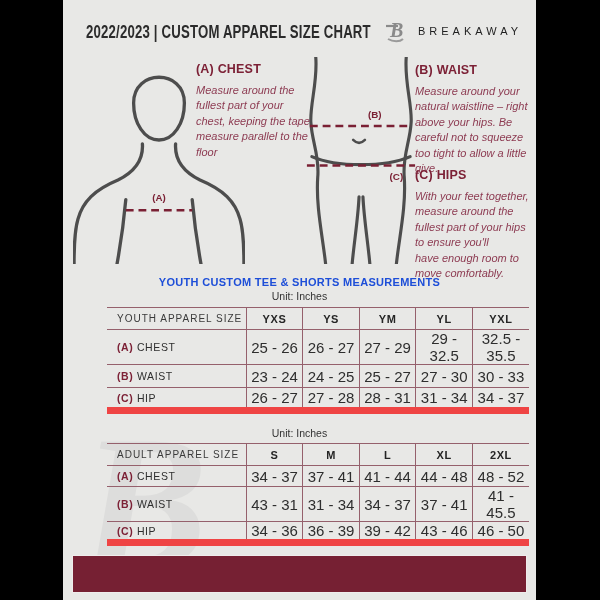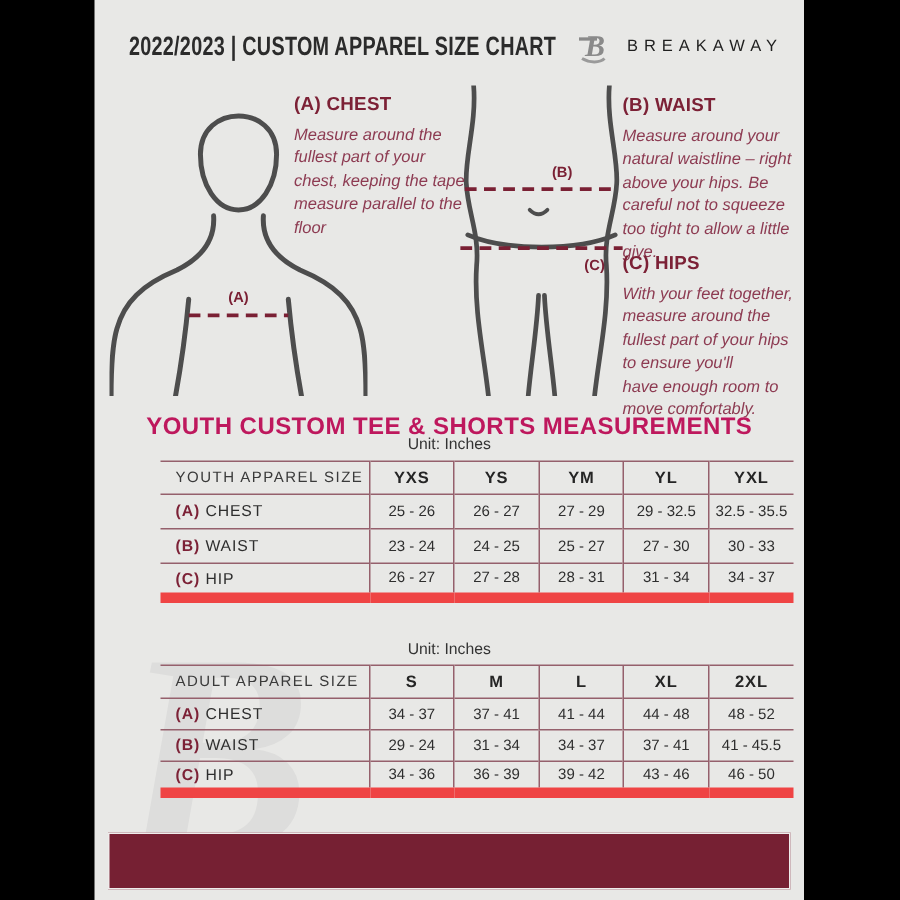--- a/index.html
+++ b/index.html
@@ -15,34 +15,34 @@
   .brand-name { font-size:11px; font-weight:normal; letter-spacing:4px; color:#1f1f1f; }
 
   
   .m-block { position:absolute; z-index:1; }
   .m-head { font-size:12.5px; font-weight:bold; color:#7c2136; letter-spacing:0.2px; }
   .m-text { margin-top:7px; font-size:11px; font-style:italic; color:#8d3b52; line-height:1.4; white-space:pre-line; }
 
   .fig { position:absolute; }
 
   
-  .sec-title { position:absolute; left:0; width:100%; text-align:center; font-size:16px; font-weight:bold;
-               color:#be185d; letter-spacing:0.3px; z-index:1; }
+  .sec-title { position:absolute; left:0; width:100%; text-align:center; font-size:11px; font-weight:bold;
+               color:#1d4ed8; letter-spacing:0.3px; z-index:1; }
   .sec-unit  { position:absolute; left:0; width:100%; text-align:center; font-size:10.5px; 
                color:#333; z-index:1; }
 
   
   table.size { position:absolute; left:44px; width:422px; border-collapse:collapse; z-index:1; }
   table.size td, table.size th { border-top:1px solid #95606c; padding:0; }
   table.size tr:last-child td { border-bottom:7px solid #ef4444; }
   table.size td:not(:first-child), table.size th:not(:first-child) { border-left:1px solid #95606c; }
   table.size .lblcol { width:33%; text-align:left; padding-left:10px; }
   table.size th { font-size:10px; font-weight:normal; color:#3a3a3a; letter-spacing:1px; }
   table.size th.szcol { font-size:11px; font-weight:bold; color:#252525; letter-spacing:0.6px; width:13.4%; }
-  table.size td { text-align:center; font-size:10px; color:#2e2e2e; }
+  table.size td { text-align:center; font-size:15px; color:#2e2e2e; }
   table.size td.lblcol { font-size:10.5px; letter-spacing:0.6px; color:#2e2e2e; }
   table.size td.lblcol b { color:#7c2136; font-weight:bold; }
   .t-youth tr { height:23px; } .t-youth tr:first-child { height:22px; }
   .t-adult tr { height:21px; } .t-adult tr:first-child { height:22px;margin-top:32px; }
   .bar { position:absolute; left:9px; top:555px; width:455px; height:38px; background:#762033; border:1px solid #efecec; z-index:2; }
   .watermark { position:absolute; left:18px; top:408px; font-size:190px; font-weight:bold; font-style:italic;
                color:#dddddc; z-index:0; line-height:1; font-family:"Liberation Serif", serif; }
 </style>
 </head>
 <body>
@@ -155,21 +155,21 @@
     <tr>
       <td class="lblcol"><b>(A)</b> <span>CHEST</span></td>
       <td>34 - 37</td>
       <td>37 - 41</td>
       <td>41 - 44</td>
       <td>44 - 48</td>
       <td>48 - 52</td>
     </tr>
     <tr>
       <td class="lblcol"><b>(B)</b> <span>WAIST</span></td>
-      <td>29 - 24</td>
+      <td>43 - 31</td>
       <td>31 - 34</td>
       <td>34 - 37</td>
       <td>37 - 41</td>
       <td>41 - 45.5</td>
     </tr>
     <tr>
       <td class="lblcol"><b>(C)</b> <span>HIP</span></td>
       <td>34 - 36</td>
       <td>36 - 39</td>
       <td>39 - 42</td>

